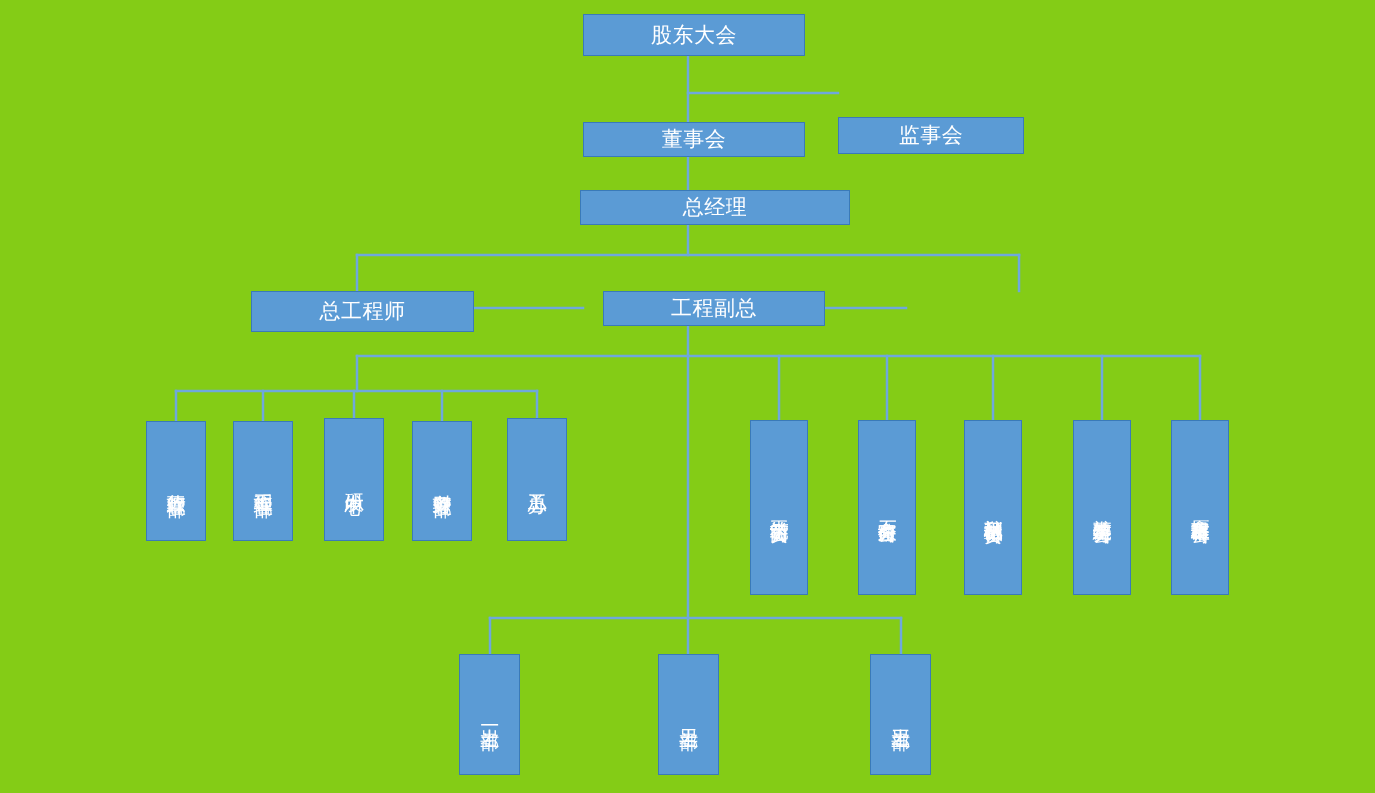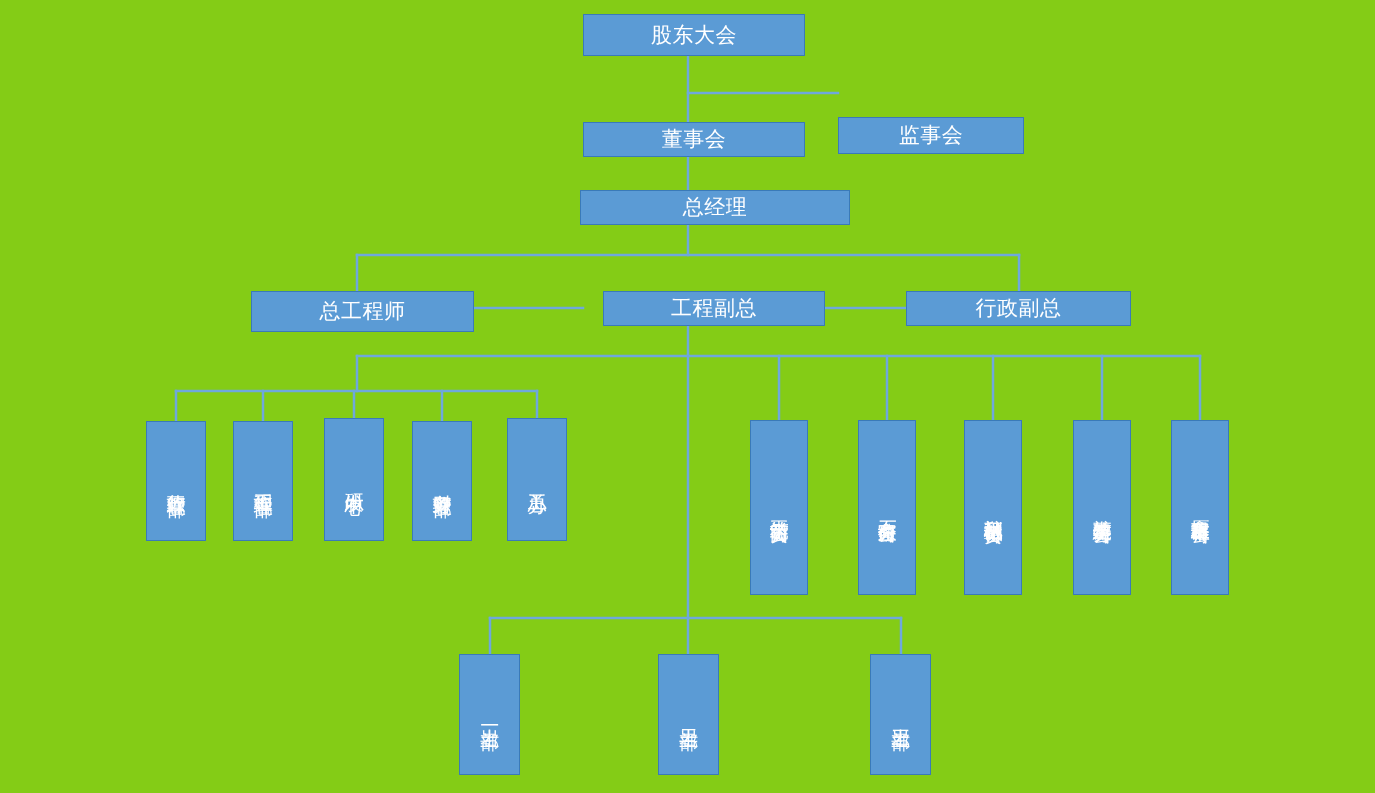--- a/index.html
+++ b/index.html
@@ -113,23 +113,20 @@
   </div>
 
   <div class="node h" style="left:251px; top:291px; width:223px; height:41px;">
     <span>总工程师</span>
   </div>
 
   <div class="node h" style="left:583px; top:291px; width:222px; height:35px;margin-left:20px;">
     <span>工程副总</span>
   </div>
 
-  <div class="node h" style="left:906px; top:291px; width:225px; height:35px;">
-    <span>行政副总</span>
-  </div>
 
   <div class="node v" style="left:146px; top:421px; width:60px; height:120px;">
     <span>行政管理部</span>
   </div>
 
   <div class="node v" style="left:233px; top:421px; width:60px; height:120px;">
     <span>工程管理部</span>
   </div>
 
   <div class="node v" style="left:324px; top:418px; width:60px; height:123px;">

